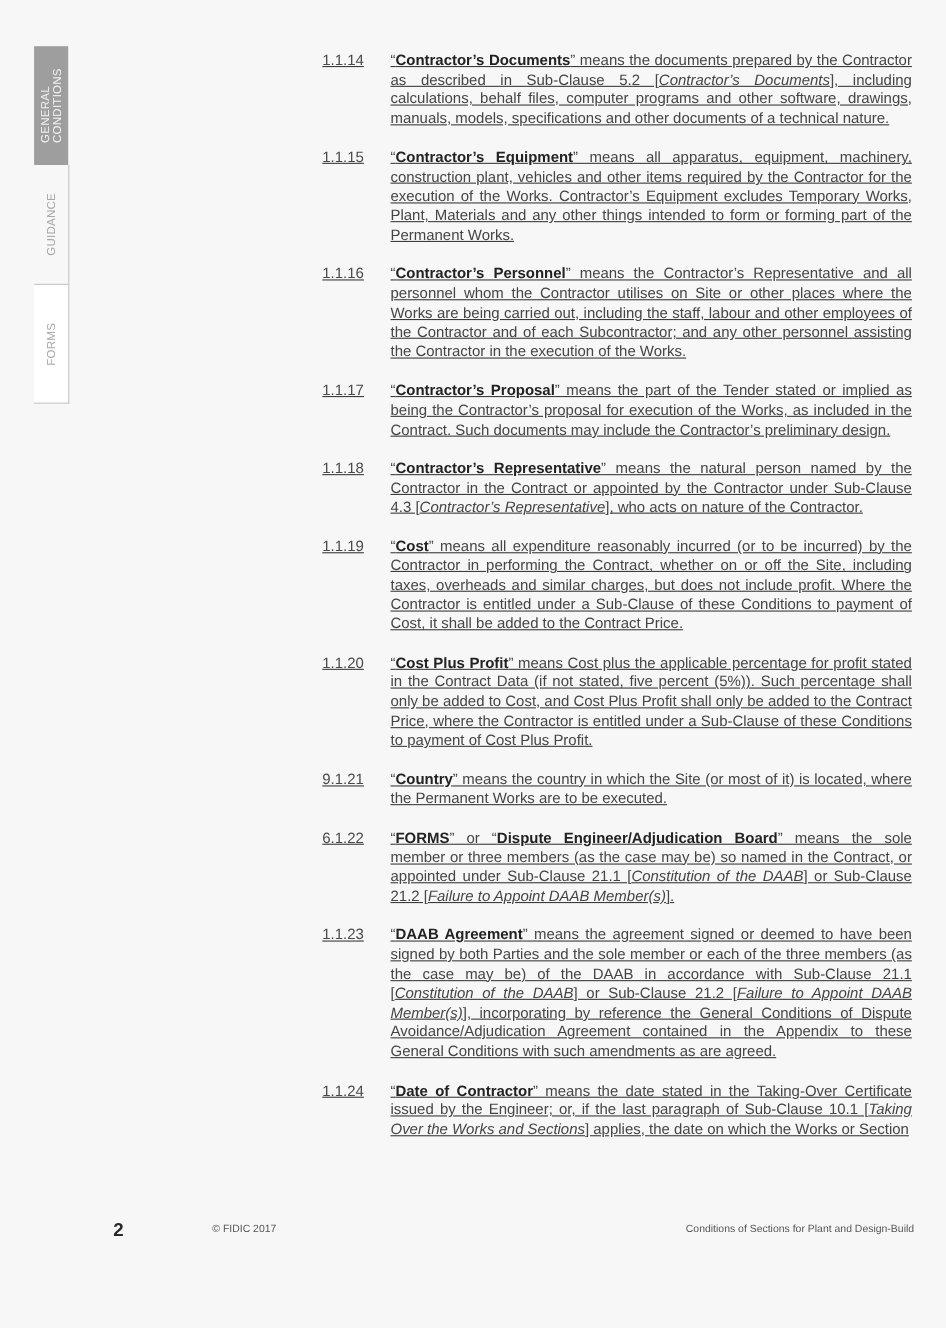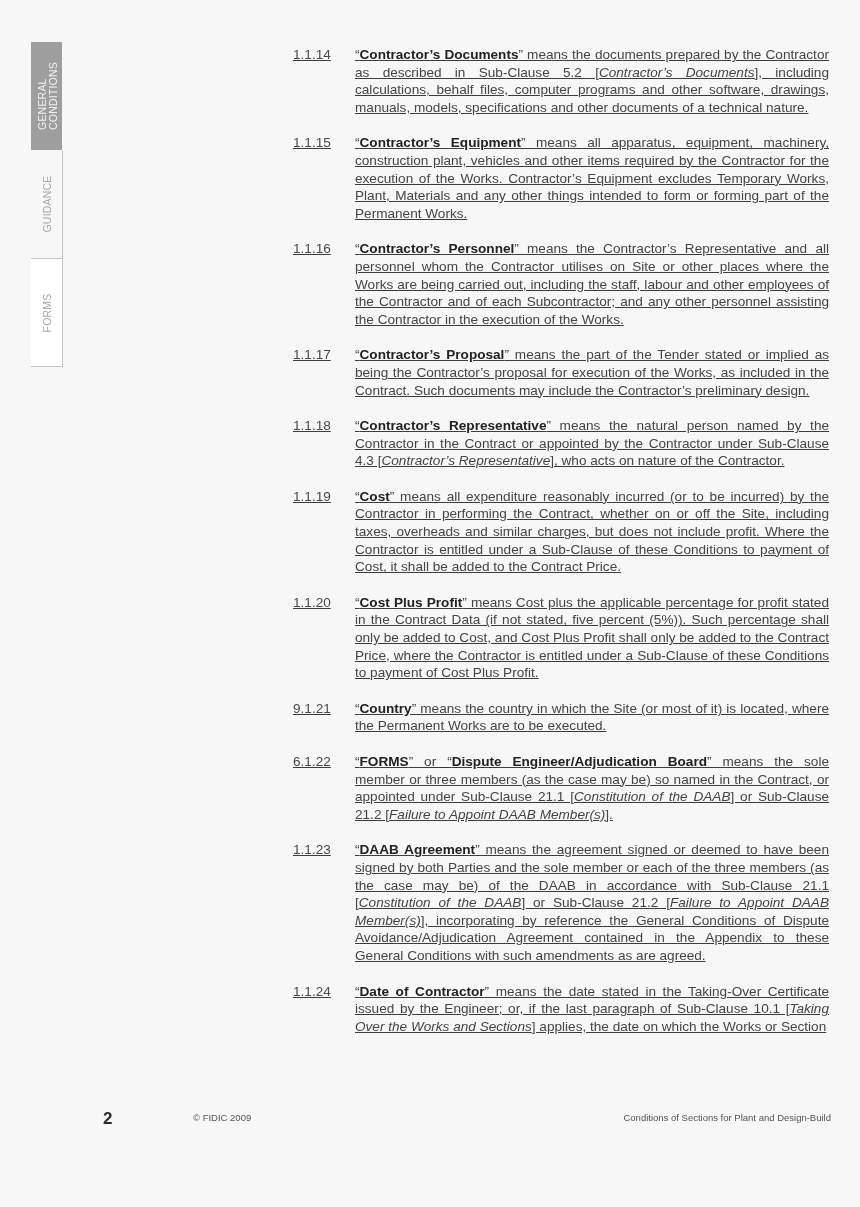--- a/index.html
+++ b/index.html
@@ -176,15 +176,15 @@
     <div class="clause-text"><span>“</span><b>DAAB Agreement</b><span>” means the agreement signed or deemed to have been signed by both Parties and the sole member or each of the three members (as the case may be) of the DAAB in accordance with Sub-Clause 21.1 [</span><i>Constitution of the DAAB</i><span>] or Sub-Clause 21.2 [</span><i>Failure to Appoint DAAB Member(s)</i><span>], incorporating by reference the General Conditions of Dispute Avoidance/Adjudication Agreement contained in the Appendix to these General Conditions with such amendments as are agreed.</span></div>
   </div>
   <div class="clause">
     <div class="clause-num">1.1.24</div>
     <div class="clause-text"><span>“</span><b>Date of Contractor</b><span>” means the date stated in the Taking-Over Certificate issued by the Engineer; or, if the last paragraph of Sub-Clause 10.1 [</span><i>Taking Over the Works and Sections</i><span>] applies, the date on which the Works or Section</span></div>
   </div>
 </main>
 
 <footer>
   <div class="footer-page">2</div>
-  <div class="footer-copy">© FIDIC 2009</div>
+  <div class="footer-copy">© FIDIC 2017</div>
   <div class="footer-title">Conditions of Sections for Plant and Design-Build</div>
 </footer>
 
 </body></html>

